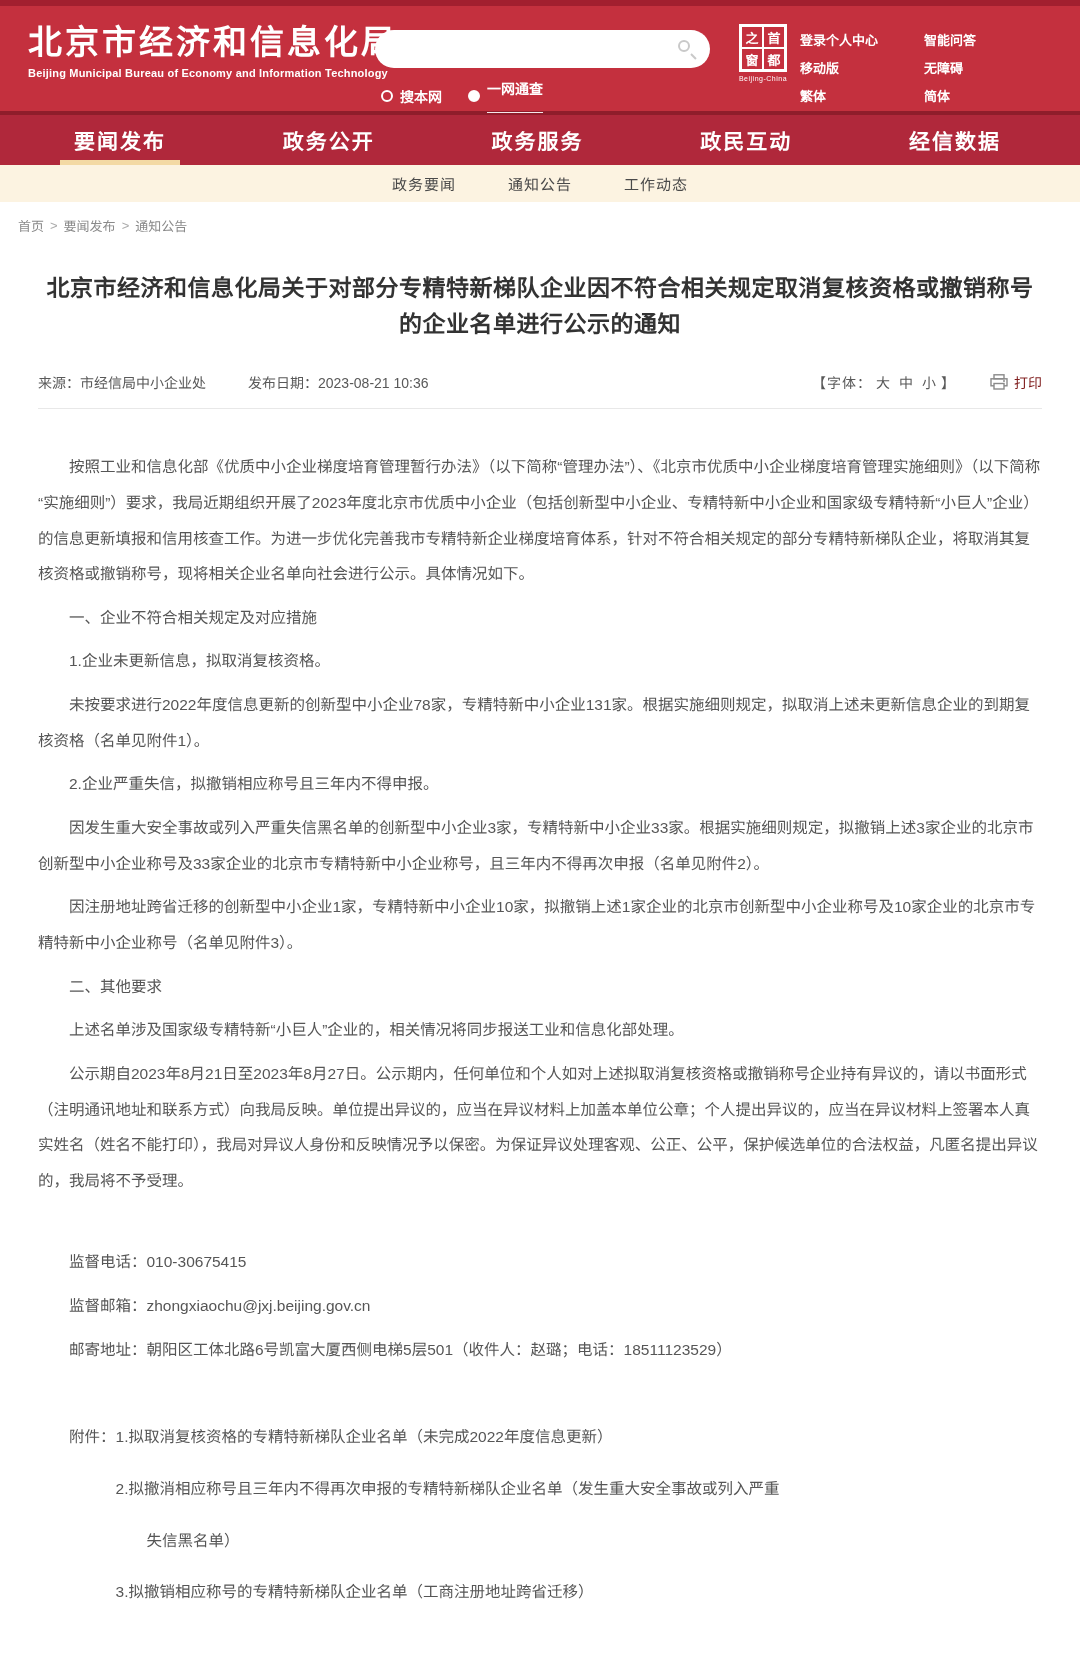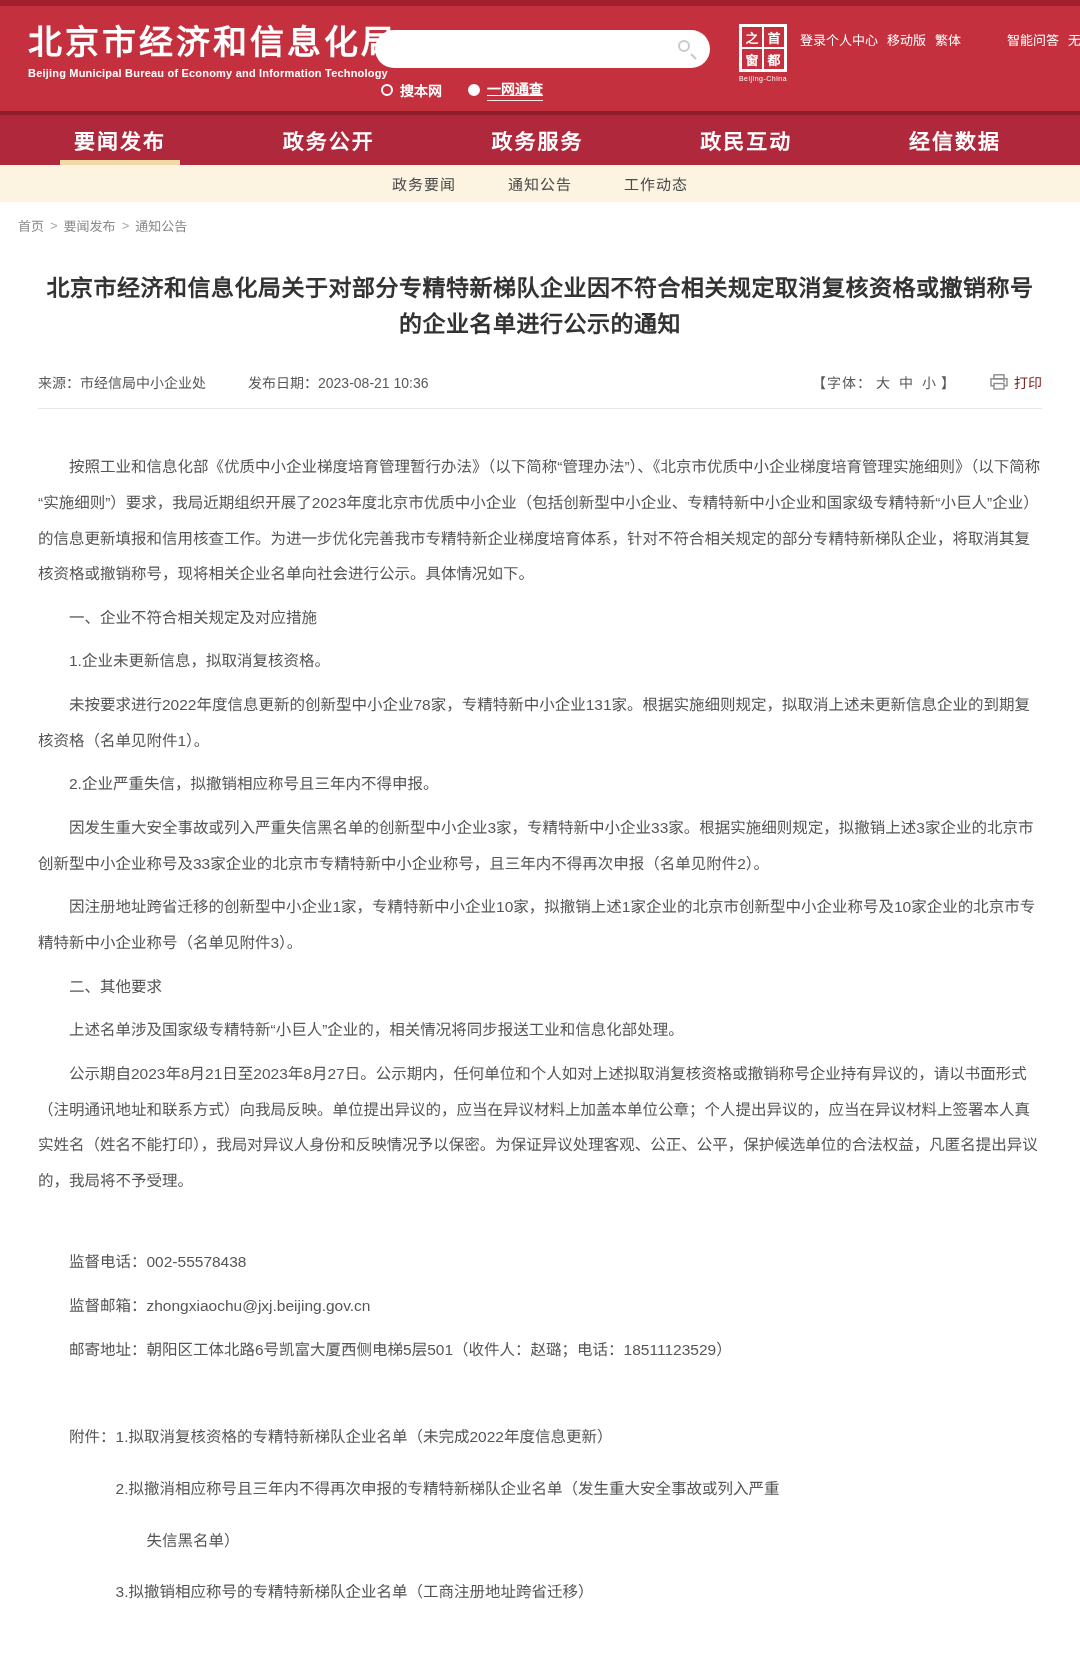--- a/index.html
+++ b/index.html
@@ -23,31 +23,31 @@
     background:transparent; border-radius:19px; padding:0 44px 0 18px; font-size:14px; color:#333; }
   .search-btn { position:absolute; right:14px; top:9px; width:20px; height:20px; cursor:pointer; }
   .mag { position:absolute; left:2px; top:1px; width:12px; height:12px; border:2px solid #c9c9c9; border-radius:50%; }
   .mag::after { content:""; position:absolute; left:11px; top:11px; width:7px; height:2px;
     background:#c9c9c9; transform:rotate(45deg); transform-origin:left center; }
   .search-scopes { display:flex; gap:26px; margin-top:10px; padding-left:6px; font-size:14px; font-weight:bold; }
   .scope { display:flex; align-items:center; gap:7px; cursor:pointer; color:#fff; }
   .radio { width:12px; height:12px; border-radius:50%; display:inline-block; }
   .radio.hollow { border:2px solid #fff; background:transparent; }
   .radio.filled { border:2px solid #fff; background:#fff; }
-  .scope .u { border-bottom:1px solid rgba(255,255,255,.9); padding-bottom:2px;text-decoration:underline; }
+  .scope .u { border-bottom:1px solid rgba(255,255,255,.9); padding-bottom:14px; }
 
   .cw-logo { position:absolute; left:737px; top:18px; width:52px; text-align:center; cursor:pointer; }
   .cw-grid { width:48px; height:48px; margin:0 auto; border:2px solid #fff;
     display:grid; grid-template-columns:1fr 1fr; grid-template-rows:1fr 1fr; }
   .cw-grid span { display:flex; align-items:center; justify-content:center;
     font-size:13px; font-weight:bold; border:1px solid #fff; color:#fff; }
   .cw-caption { font-size:7px; margin-top:3px; color:#fff; letter-spacing:.5px; }
 
   .quick-links { position:absolute; left:800px; top:24px; display:flex; gap:46px; }
-  .ql-col { display:flex; flex-direction:row; gap:9px; }
+  .ql-col { display:flex; flex-direction:column; gap:9px;font-weight:bold; }
   .ql-col a { color:#fff; font-size:13px; text-decoration:none; cursor:pointer; white-space:nowrap; }
 
   
   .nav { height:54px; background:#b0283b; border-top:4px solid #8f1d2b;
     display:flex; align-items:stretch; justify-content:space-between; padding:0 65px 0 60px; }
   .nav-item { position:relative; display:flex; align-items:center; padding:0 14px;
     color:#fff; font-size:21px; font-weight:bold; letter-spacing:2px; cursor:pointer; }
   .nav-item.active::after { content:""; position:absolute; left:0; right:0; bottom:0;
     height:5px; background:#f3d9a4; }
 
@@ -199,21 +199,21 @@
     <p>1.企业未更新信息，拟取消复核资格。</p>
     <p>未按要求进行2022年度信息更新的创新型中小企业78家，专精特新中小企业131家。根据实施细则规定，拟取消上述未更新信息企业的到期复核资格（名单见附件1）。</p>
     <p>2.企业严重失信，拟撤销相应称号且三年内不得申报。</p>
     <p>因发生重大安全事故或列入严重失信黑名单的创新型中小企业3家，专精特新中小企业33家。根据实施细则规定，拟撤销上述3家企业的北京市创新型中小企业称号及33家企业的北京市专精特新中小企业称号，且三年内不得再次申报（名单见附件2）。</p>
     <p>因注册地址跨省迁移的创新型中小企业1家，专精特新中小企业10家，拟撤销上述1家企业的北京市创新型中小企业称号及10家企业的北京市专精特新中小企业称号（名单见附件3）。</p>
     <p>二、其他要求</p>
     <p>上述名单涉及国家级专精特新“小巨人”企业的，相关情况将同步报送工业和信息化部处理。</p>
     <p>公示期自2023年8月21日至2023年8月27日。公示期内，任何单位和个人如对上述拟取消复核资格或撤销称号企业持有异议的，请以书面形式（注明通讯地址和联系方式）向我局反映。单位提出异议的，应当在异议材料上加盖本单位公章；个人提出异议的，应当在异议材料上签署本人真实姓名（姓名不能打印），我局对异议人身份和反映情况予以保密。为保证异议处理客观、公正、公平，保护候选单位的合法权益，凡匿名提出异议的，我局将不予受理。</p>
 
     <div class="contacts">
-      <p>监督电话：002-55578438</p>
+      <p>监督电话：010-30675415</p>
       <p>监督邮箱：zhongxiaochu@jxj.beijing.gov.cn</p>
       <p>邮寄地址：朝阳区工体北路6号凯富大厦西侧电梯5层501（收件人：赵璐；电话：18511123529）</p>
     </div>
 
     <div class="attachments">
       <span class="att-label">附件：</span>
       <div class="att-items">
         <div>1.拟取消复核资格的专精特新梯队企业名单（未完成2022年度信息更新）</div>
         <div>2.拟撤消相应称号且三年内不得再次申报的专精特新梯队企业名单（发生重大安全事故或列入严重</div>
         <div class="cont">失信黑名单）</div>

